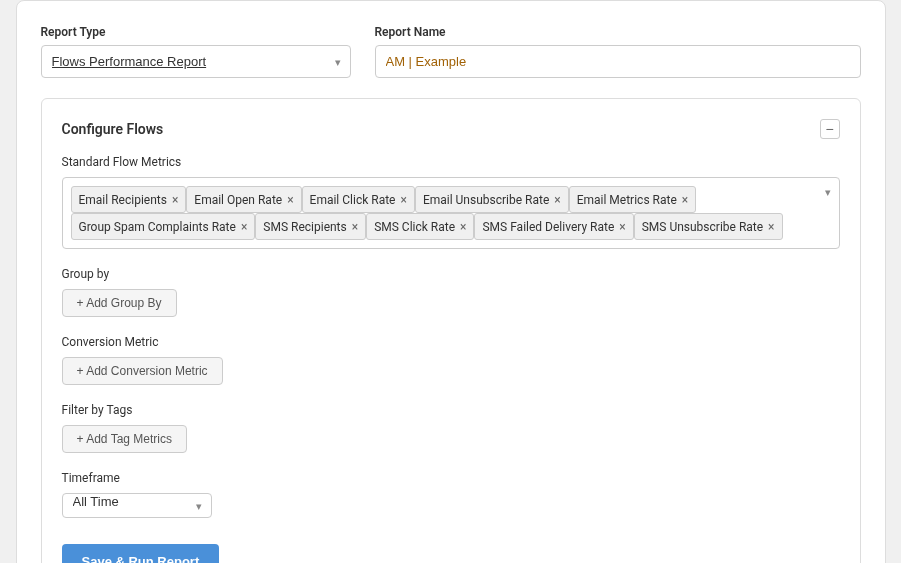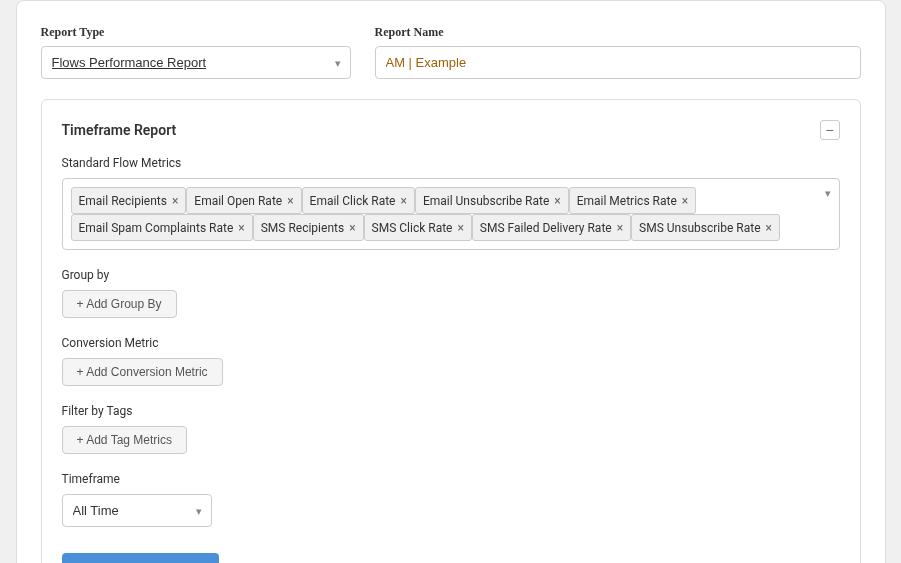--- a/index.html
+++ b/index.html
@@ -30,21 +30,20 @@
       display: flex;
       flex-direction: column;
       gap: 6px;
     }
     .field-group.left { flex: 0 0 310px; }
     .field-group.right { flex: 1; }
     .field-label {
       font-size: 12px;
       font-weight: 600;
       color: #333;
-      font-family: Liberation Serif, serif;
     }
     .select-wrapper {
       position: relative;
     }
     .select-wrapper select {
       width: 100%;
       padding: 8px 30px 8px 10px;
       border: 1px solid #ccc;
       border-radius: 4px;
       background: #fff;
@@ -149,21 +148,21 @@
       background: #f5f5f5;
       border: 1px solid #ccc;
       border-radius: 4px;
       padding: 6px 14px;
       font-size: 12px;
       color: #555;
       cursor: pointer;
     }
     .timeframe-select {
       width: 150px;
-      padding: 8px 30px 8px 10px;
+      padding: 0 30px 8px 10px;
       border: 1px solid #ccc;
       border-radius: 4px;
       background: #fff;
       font-size: 13px;
       color: #333;
       appearance: none;
       cursor: pointer;
     }
     .timeframe-wrapper {
       position: relative;
@@ -203,21 +202,21 @@
       </div>
     </div>
     <div class="field-group right">
       <label class="field-label">Report Name</label>
       <input type="text" class="text-input" value="AM | Example" style="">
     </div>
   </div>
 
   <div class="configure-section">
     <div class="configure-header">
-      <span class="configure-title">Timeframe Report</span>
+      <span class="configure-title">Configure Flows</span>
       <button class="collapse-btn">
         <span>−</span>
       </button>
     </div>
 
     <div class="section-block">
       <div class="section-label">Standard Flow Metrics</div>
       <div class="metrics-container">
 
         <span class="tag">
@@ -234,21 +233,21 @@
           </span>
           <span class="tag">
             <span>Email Unsubscribe Rate</span>
             <span class="remove">×</span>
           </span>
           <span class="tag">
             <span>Email Metrics Rate</span>
             <span class="remove">×</span>
           </span>
           <span class="tag">
-            <span>Email Spam Complaints Rate</span>
+            <span>Group Spam Complaints Rate</span>
             <span class="remove">×</span>
           </span>
           <span class="tag">
             <span>SMS Recipients</span>
             <span class="remove">×</span>
           </span>
           <span class="tag">
             <span>SMS Click Rate</span>
             <span class="remove">×</span>
           </span>

